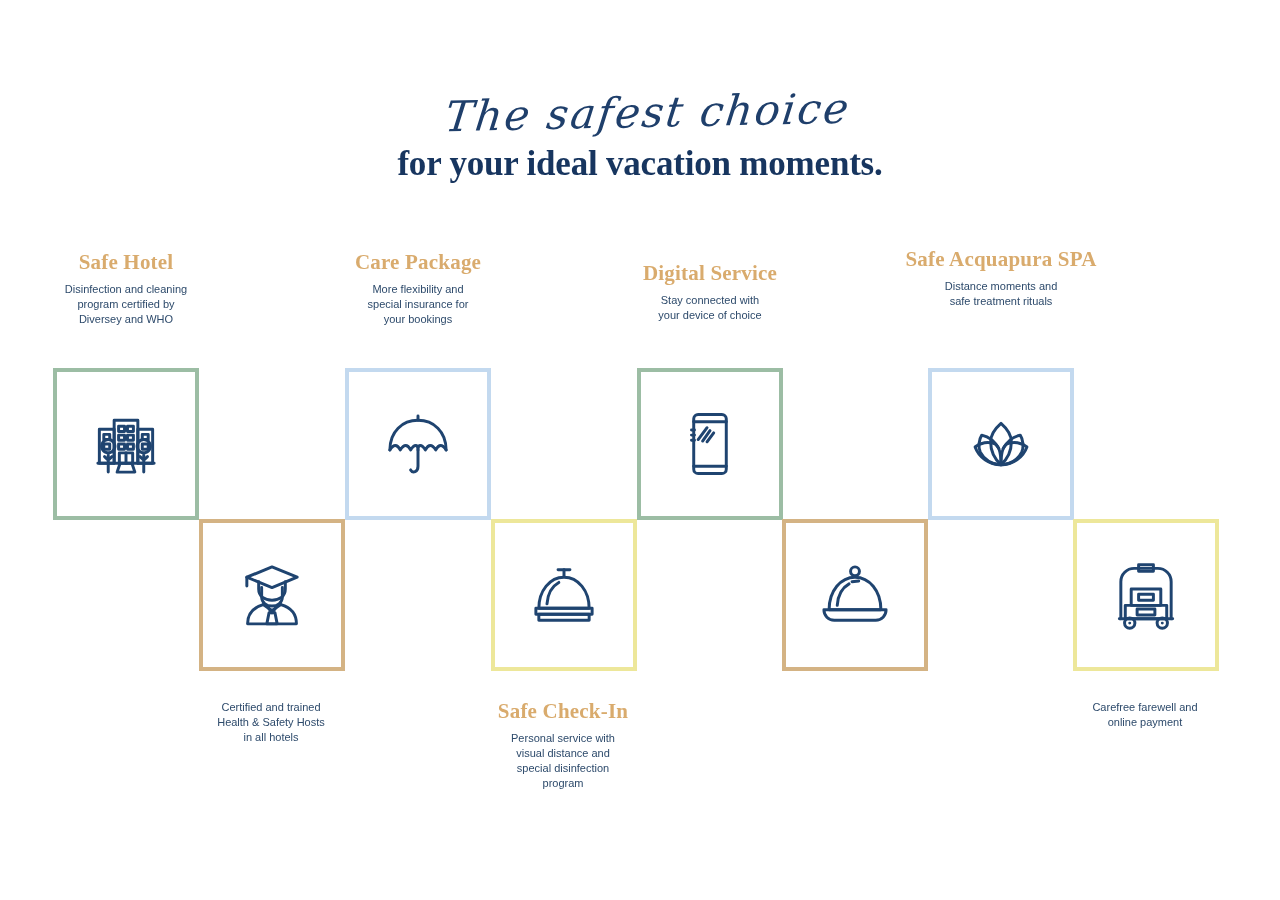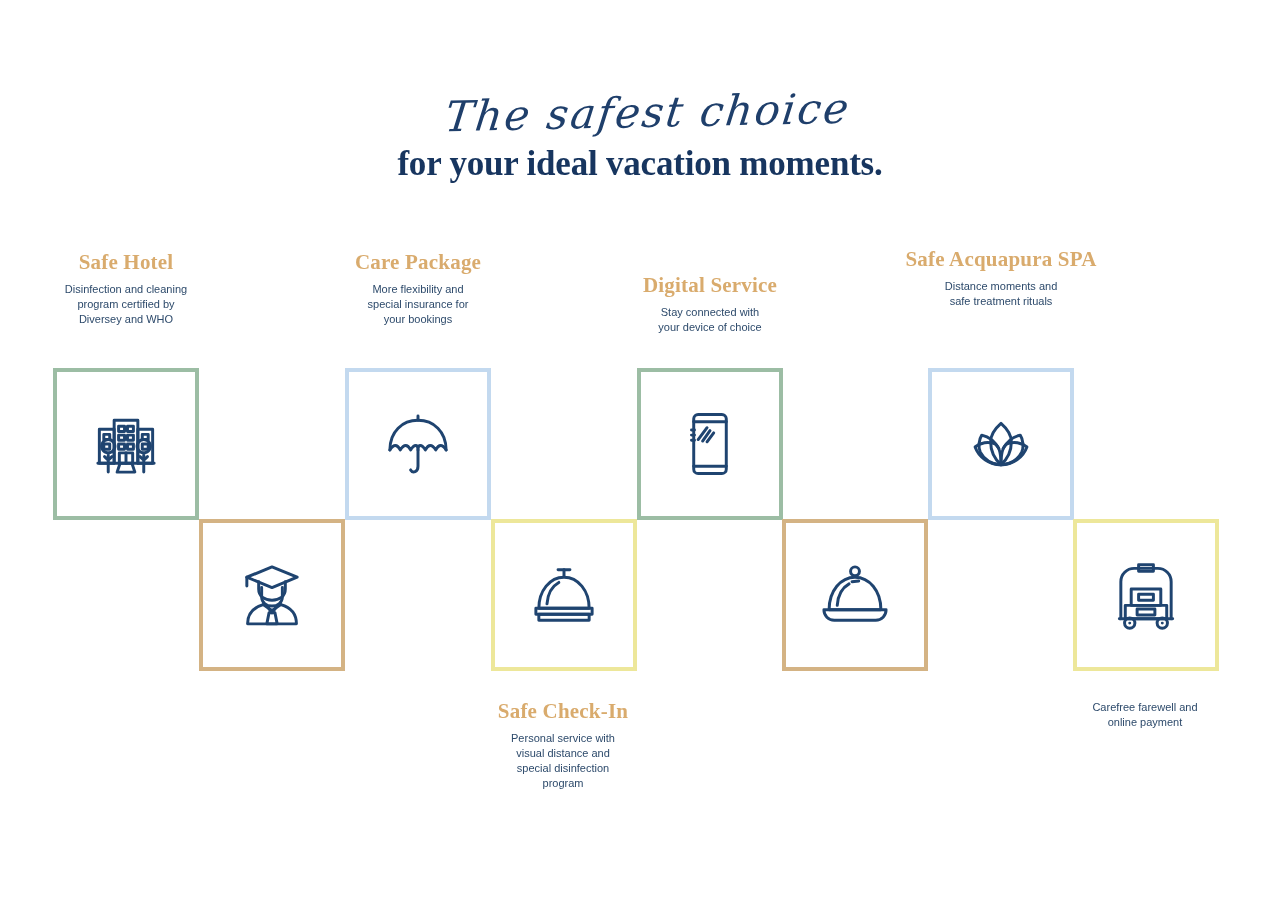--- a/index.html
+++ b/index.html
@@ -114,32 +114,35 @@
   <p class="card-desc" style="color: rgb(45, 74, 107);">Disinfection and cleaning
 program certified by
 Diversey and WHO</p>
 </div>
 <div class="text-block" style="left: 297px; top: 250px; width: 242px;">
   <p class="card-heading" style="color: rgb(217, 171, 109);">Care Package</p>
   <p class="card-desc" style="color: rgb(45, 74, 107);">More flexibility and
 special insurance for
 your bookings</p>
 </div>
-<div class="text-block" style="left: 589px; top: 273px; width: 242px;">
+<div class="text-block" style="left: 589px; top: 261px; width: 242px;">
   <p class="card-heading" style="color: rgb(217, 171, 109);">Digital Service</p>
   <p class="card-desc" style="color: rgb(45, 74, 107);">Stay connected with
 your device of choice</p>
 </div>
 <div class="text-block" style="left: 880px; top: 247px; width: 242px;">
   <p class="card-heading" style="color: rgb(217, 171, 109);">Safe
 Acquapura SPA</p>
   <p class="card-desc" style="color: rgb(45, 74, 107);">Distance moments and
 safe treatment rituals</p>
 </div>
 <div class="text-block" style="left: 150px; top: 699px; width: 242px;">
+  <p class="card-desc" style="color: rgb(45, 74, 107);">Certified and trained
+Health &amp; Safety Hosts
+in all hotels</p>
 </div>
 <div class="text-block" style="left: 442px; top: 699px; width: 242px;">
   <p class="card-heading" style="color: rgb(217, 171, 109);">Safe Check-In</p>
   <p class="card-desc" style="color: rgb(45, 74, 107);">Personal service with
 visual distance and
 special disinfection
 program</p>
 </div>
 <div class="text-block" style="left: 733px; top: 699px; width: 242px;">
 </div>

